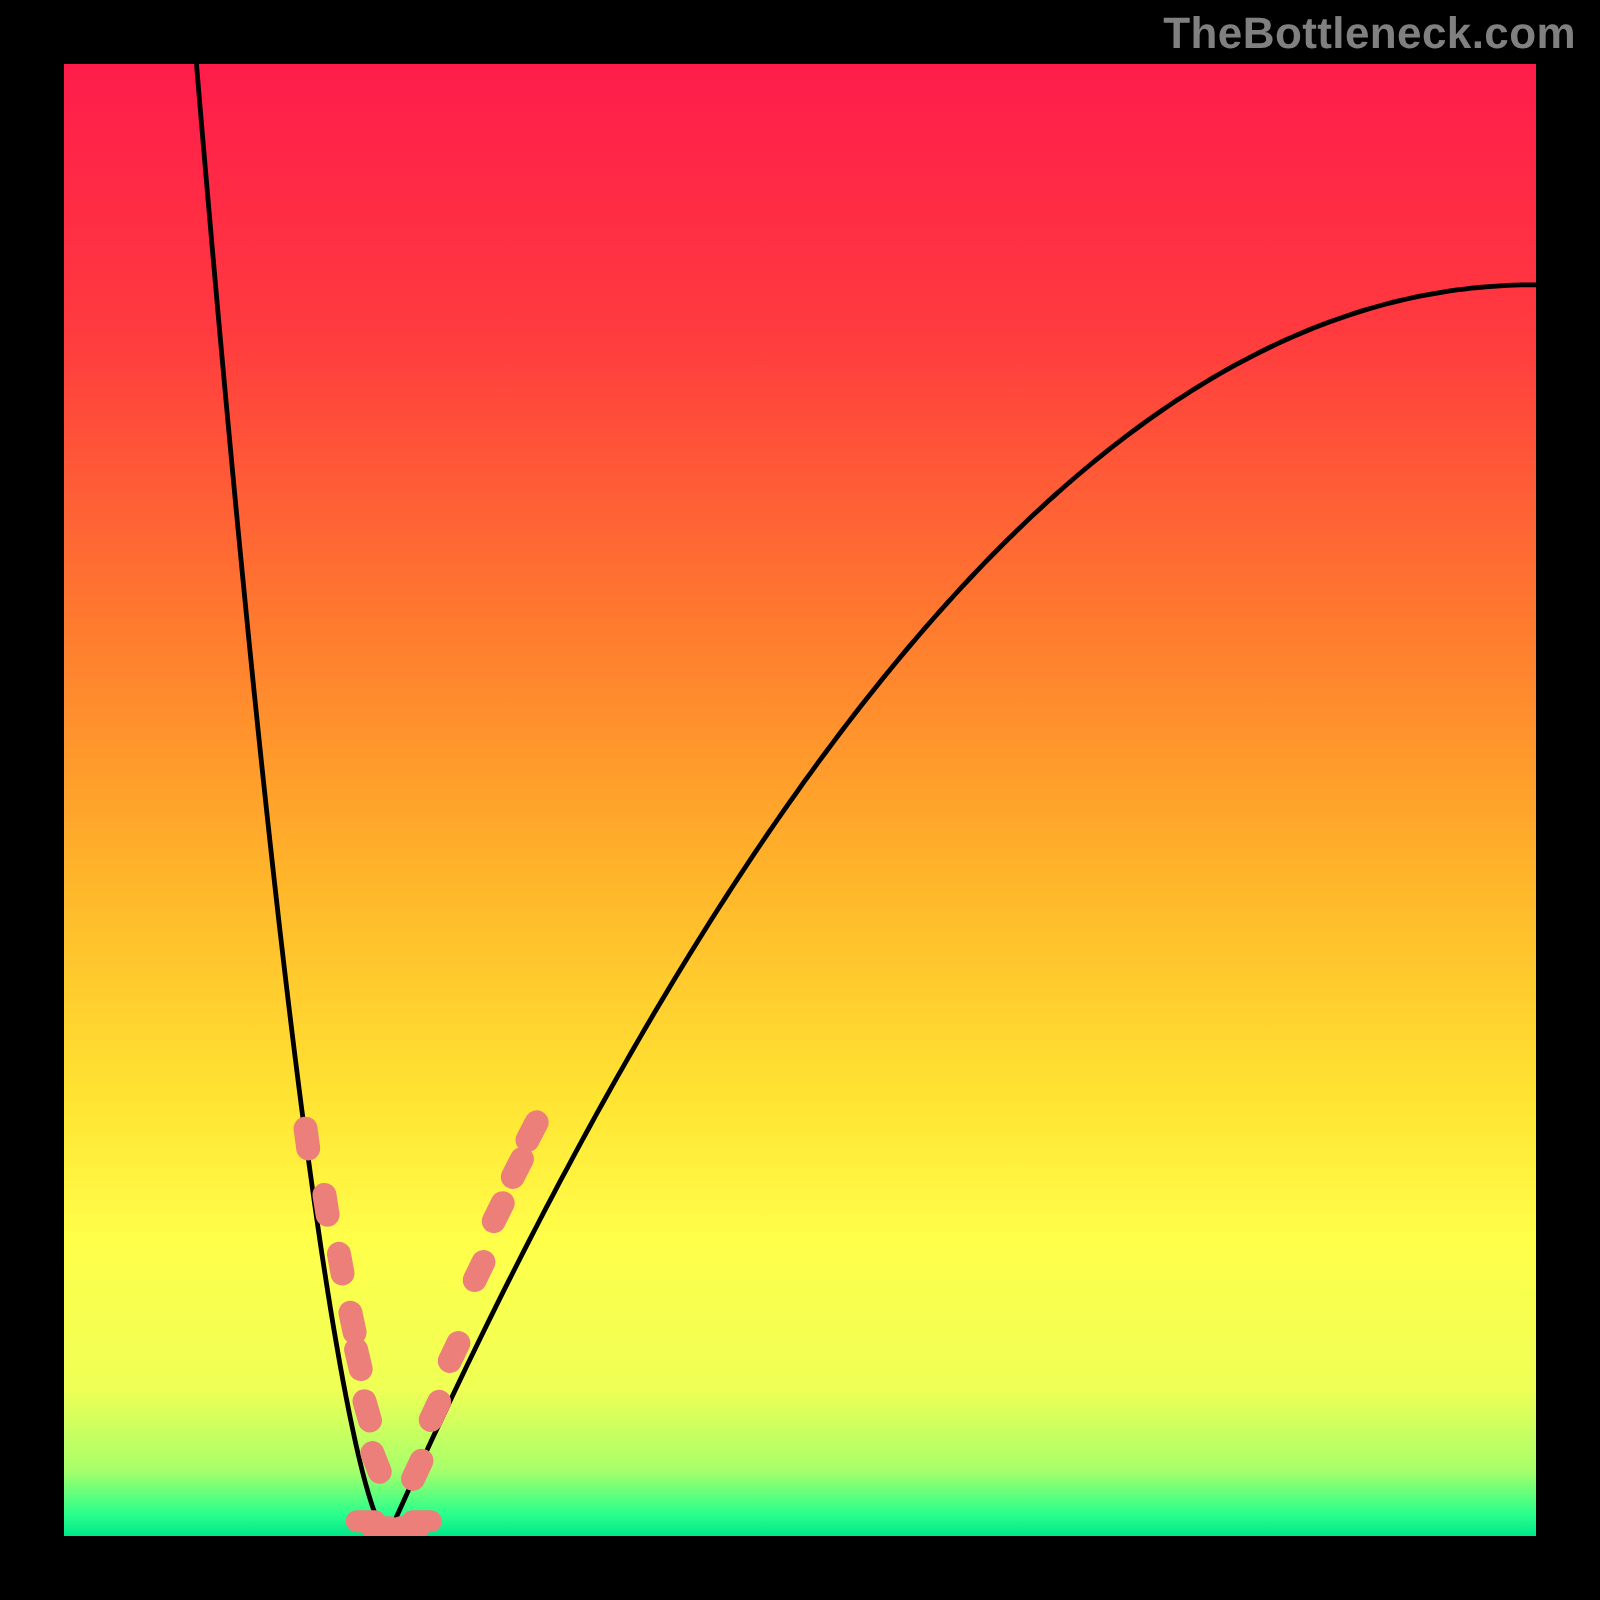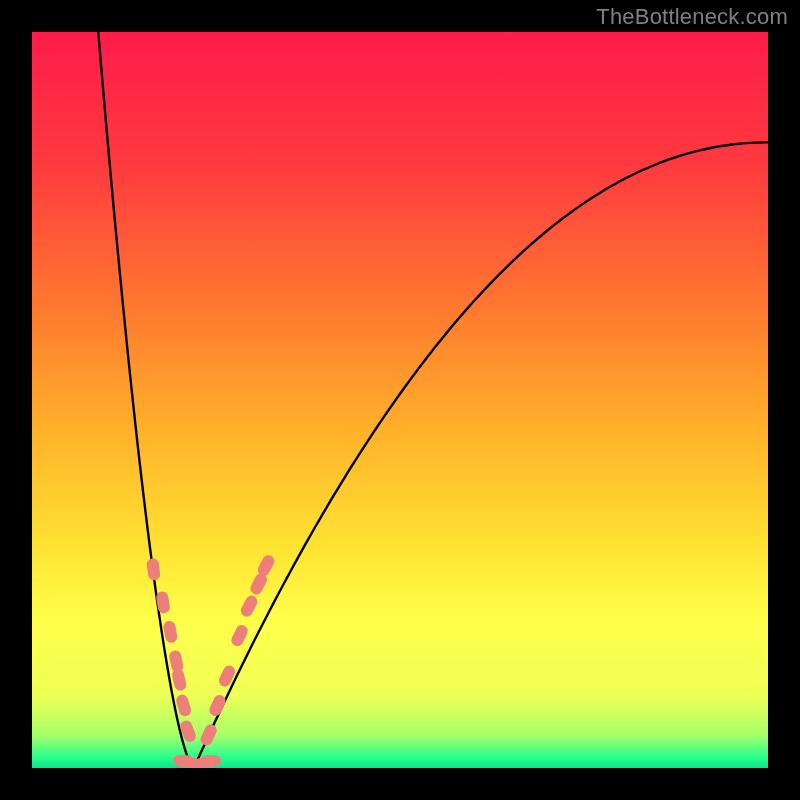--- a/index.html
+++ b/index.html
@@ -16,21 +16,21 @@
     width: 800px;
     height: 800px;
     background: #000;
   }
   .watermark {
     position: absolute;
     top: 4px;
     right: 12px;
     color: #808080;
     font-size: 22px;
-    font-weight: 400;
+    font-weight: 700;
     letter-spacing: 0.2px;
     z-index: 20;
     user-select: none;
     margin-left: 10px;
   }
   .plot-wrap {
     position: absolute;
     left: 32px;
     top: 32px;
     width: 736px;

